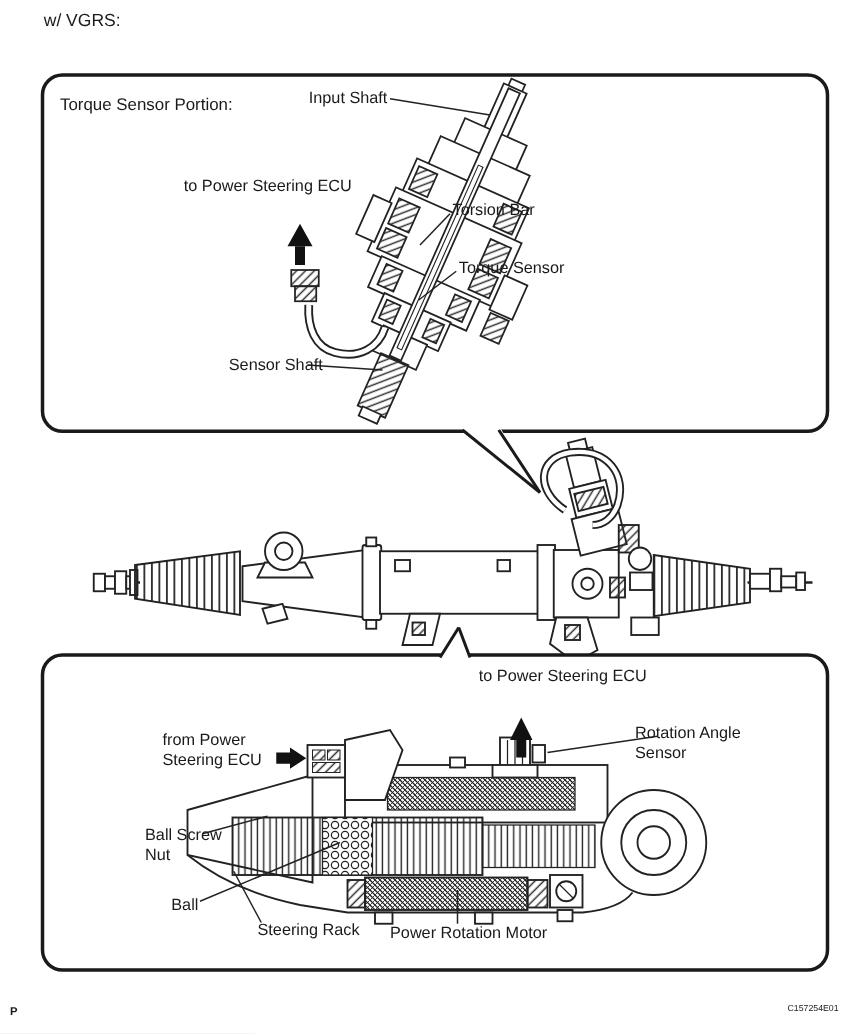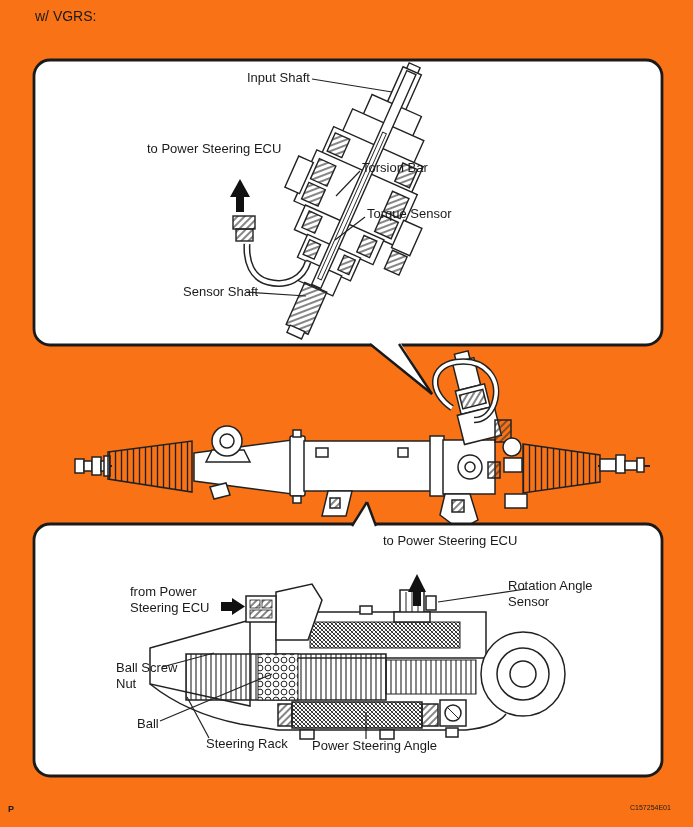--- a/index.html
+++ b/index.html
@@ -1,17 +1,17 @@
 <!DOCTYPE html>
 <html><head>
 <meta charset="utf-8">
 <style>
   html,body{margin:0;padding:0;background:#e8e8e8;}
   .page{
-    position:relative;width:693px;height:827px;background:#f97316;
+    position:relative;width:693px;height:827px;background:#ffffff;
     font-family:"Liberation Sans", sans-serif;color:#1a1a1a;overflow:hidden;
   }
   .page svg{position:absolute;left:0;top:0;}
   .label{
     position:absolute;white-space:pre-line;line-height:1.25;
     font-size:13px;color:#1a1a1a;z-index:2;
   }
   .title{font-size:13.5px;}
   .hdr{font-size:14px;}
   .footer-p{font-size:9px;font-weight:bold;}
@@ -196,33 +196,34 @@
       <rect x="413" y="592" width="8" height="14"></rect>
     </g>
     <g fill="#111">
       <rect x="221" y="602" width="12" height="9"></rect>
       <polygon points="232,598 245,606.5 232,615"></polygon>
     </g>
   </svg>
 
   <div class="label hdr" style="left:35px;top:8px;">w/ VGRS:</div>
 
+  <div class="label title" style="left:48px;top:76px;">Torque Sensor Portion:</div>
   <div class="label" style="left:247px;top:70px;">Input Shaft</div>
   <div class="label" style="left:147px;top:141px;">to Power Steering ECU</div>
   <div class="label" style="left:362px;top:160px;">Torsion Bar</div>
   <div class="label" style="left:367px;top:206px;">Torque Sensor</div>
   <div class="label" style="left:183px;top:284px;">Sensor Shaft</div>
 
   <div class="label" style="left:383px;top:533px;">to Power Steering ECU</div>
   <div class="label" style="left:130px;top:584px;">from Power
 Steering ECU</div>
   <div class="label" style="left:508px;top:578px;">Rotation Angle
 Sensor</div>
   <div class="label" style="left:116px;top:660px;">Ball Screw
 Nut</div>
   <div class="label" style="left:137px;top:716px;">Ball</div>
   <div class="label" style="left:206px;top:736px;">Steering Rack</div>
-  <div class="label" style="left:312px;top:738px;">Power Steering Angle</div>
+  <div class="label" style="left:312px;top:738px;">Power Rotation Motor</div>
 
   <div class="label footer-p" style="left:8px;top:804px;">P</div>
   <div class="label footer-code" style="left:630px;top:804px;">C157254E01</div>
 
 </div>
 
 </body></html>

